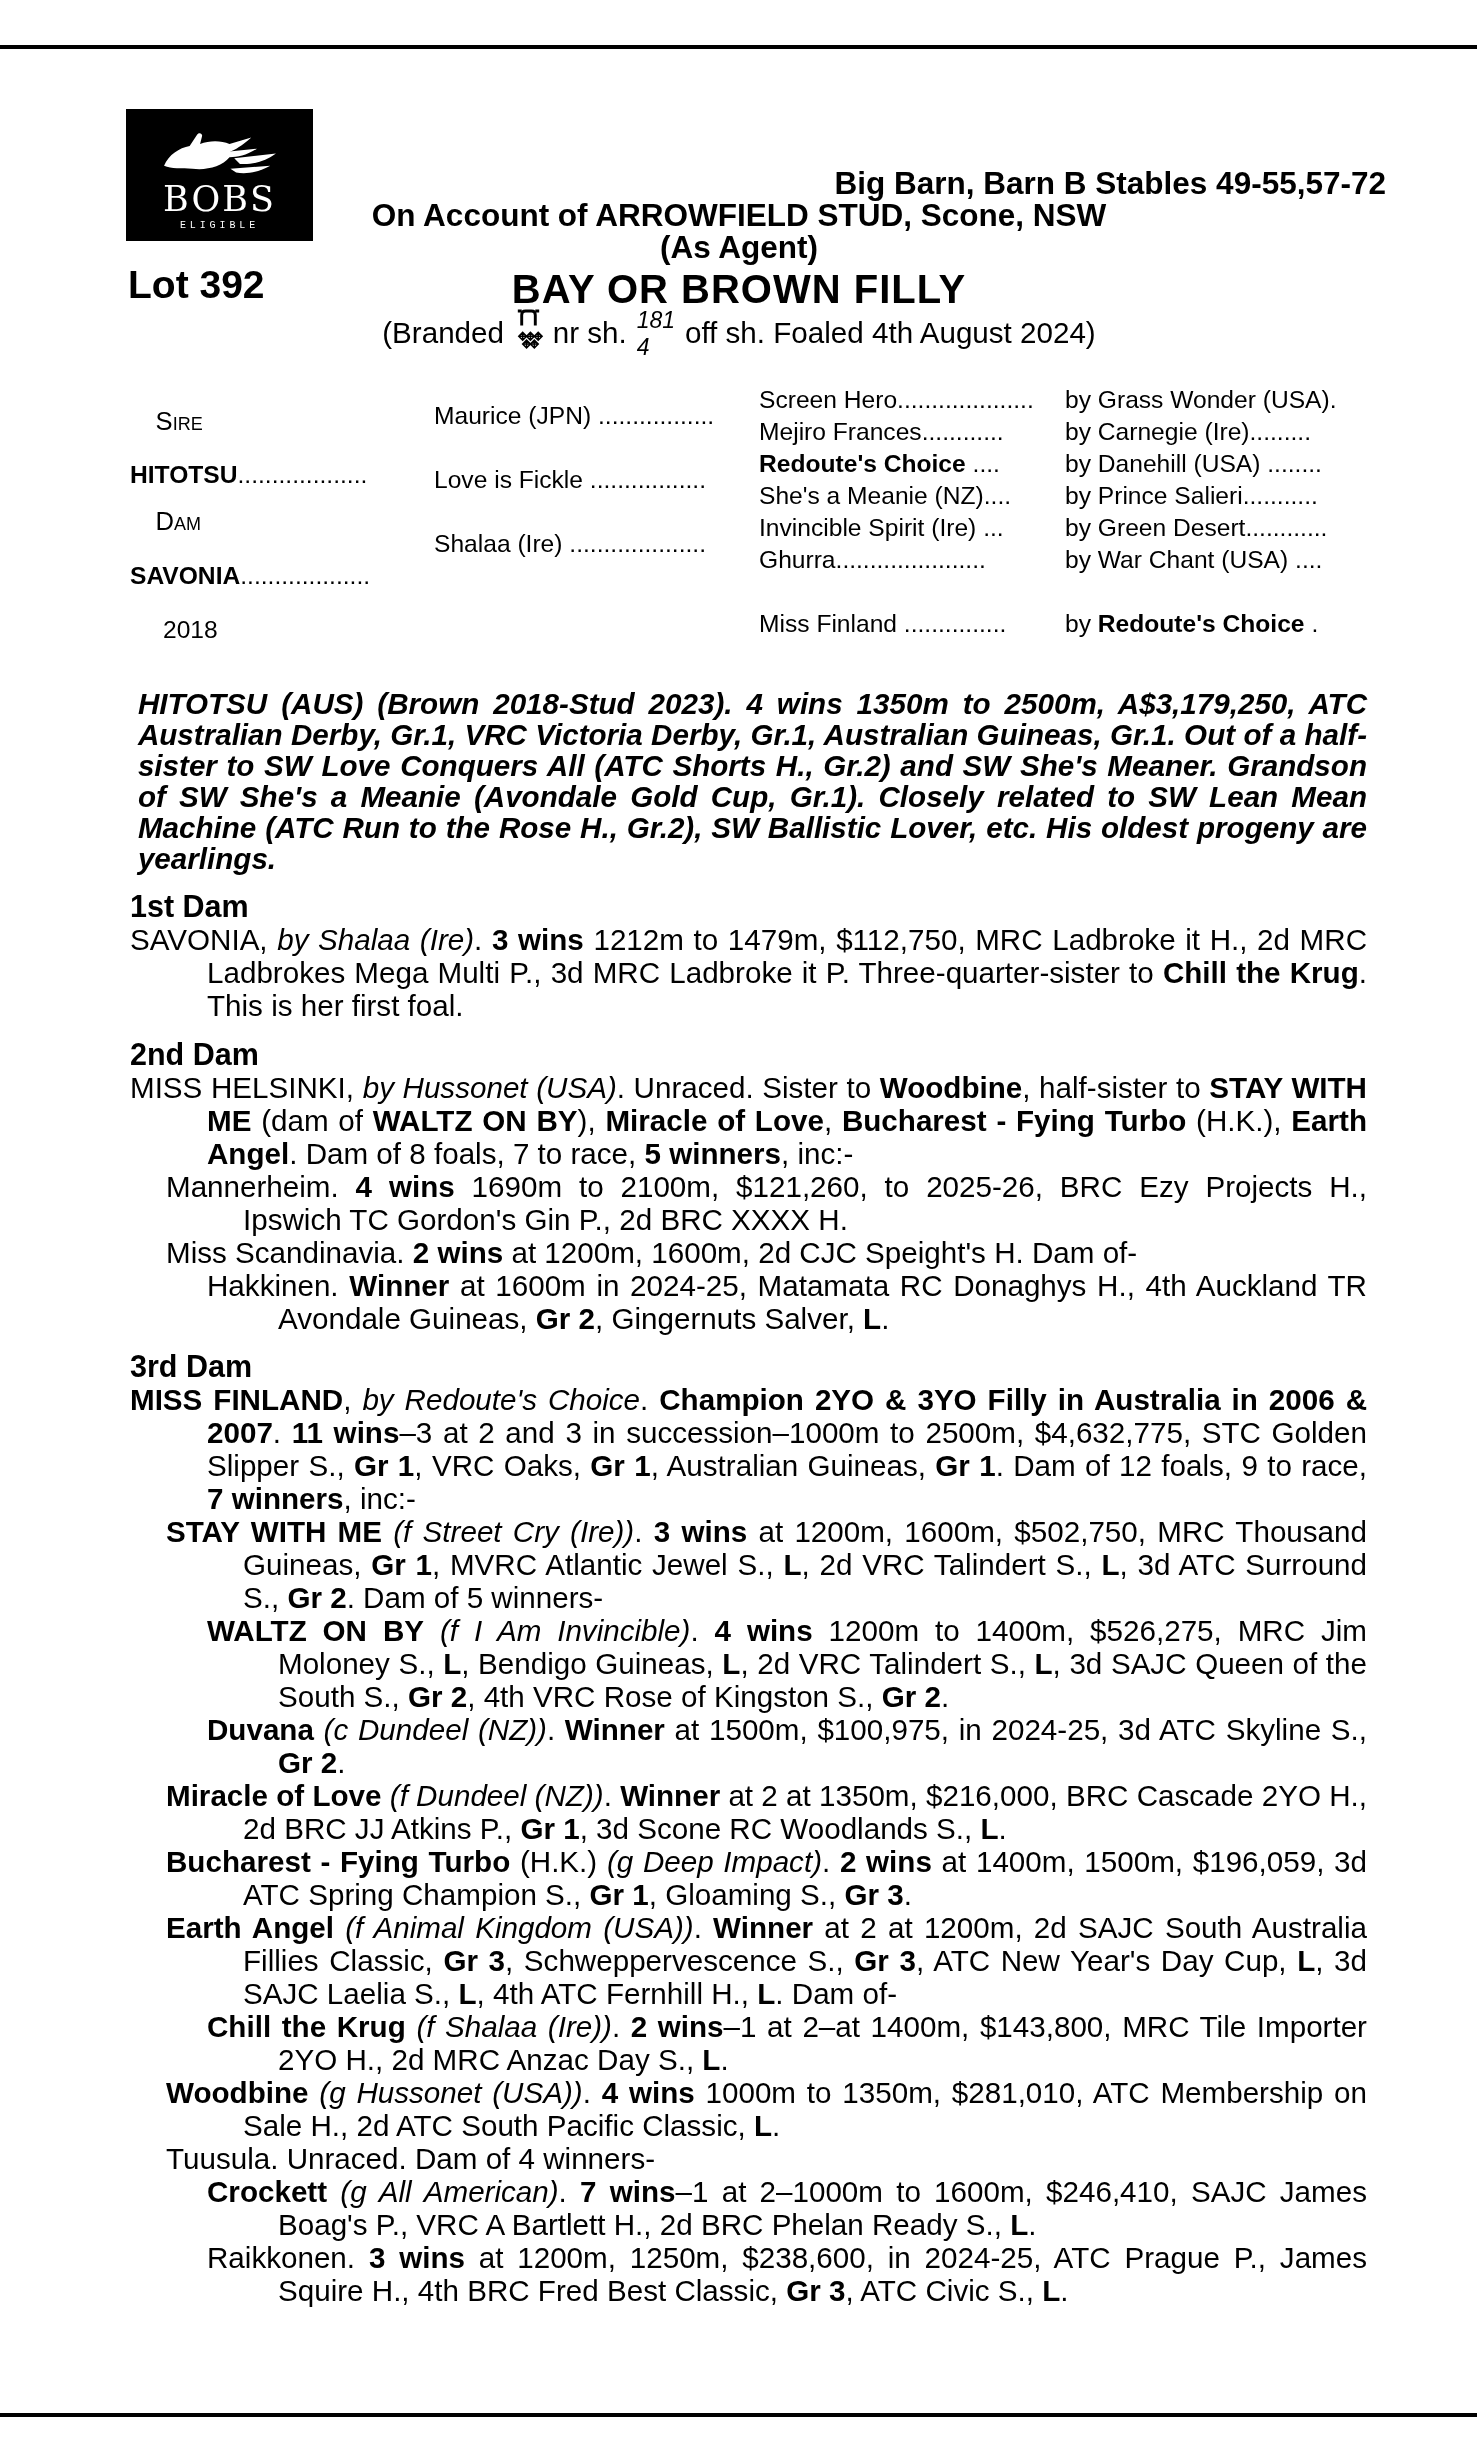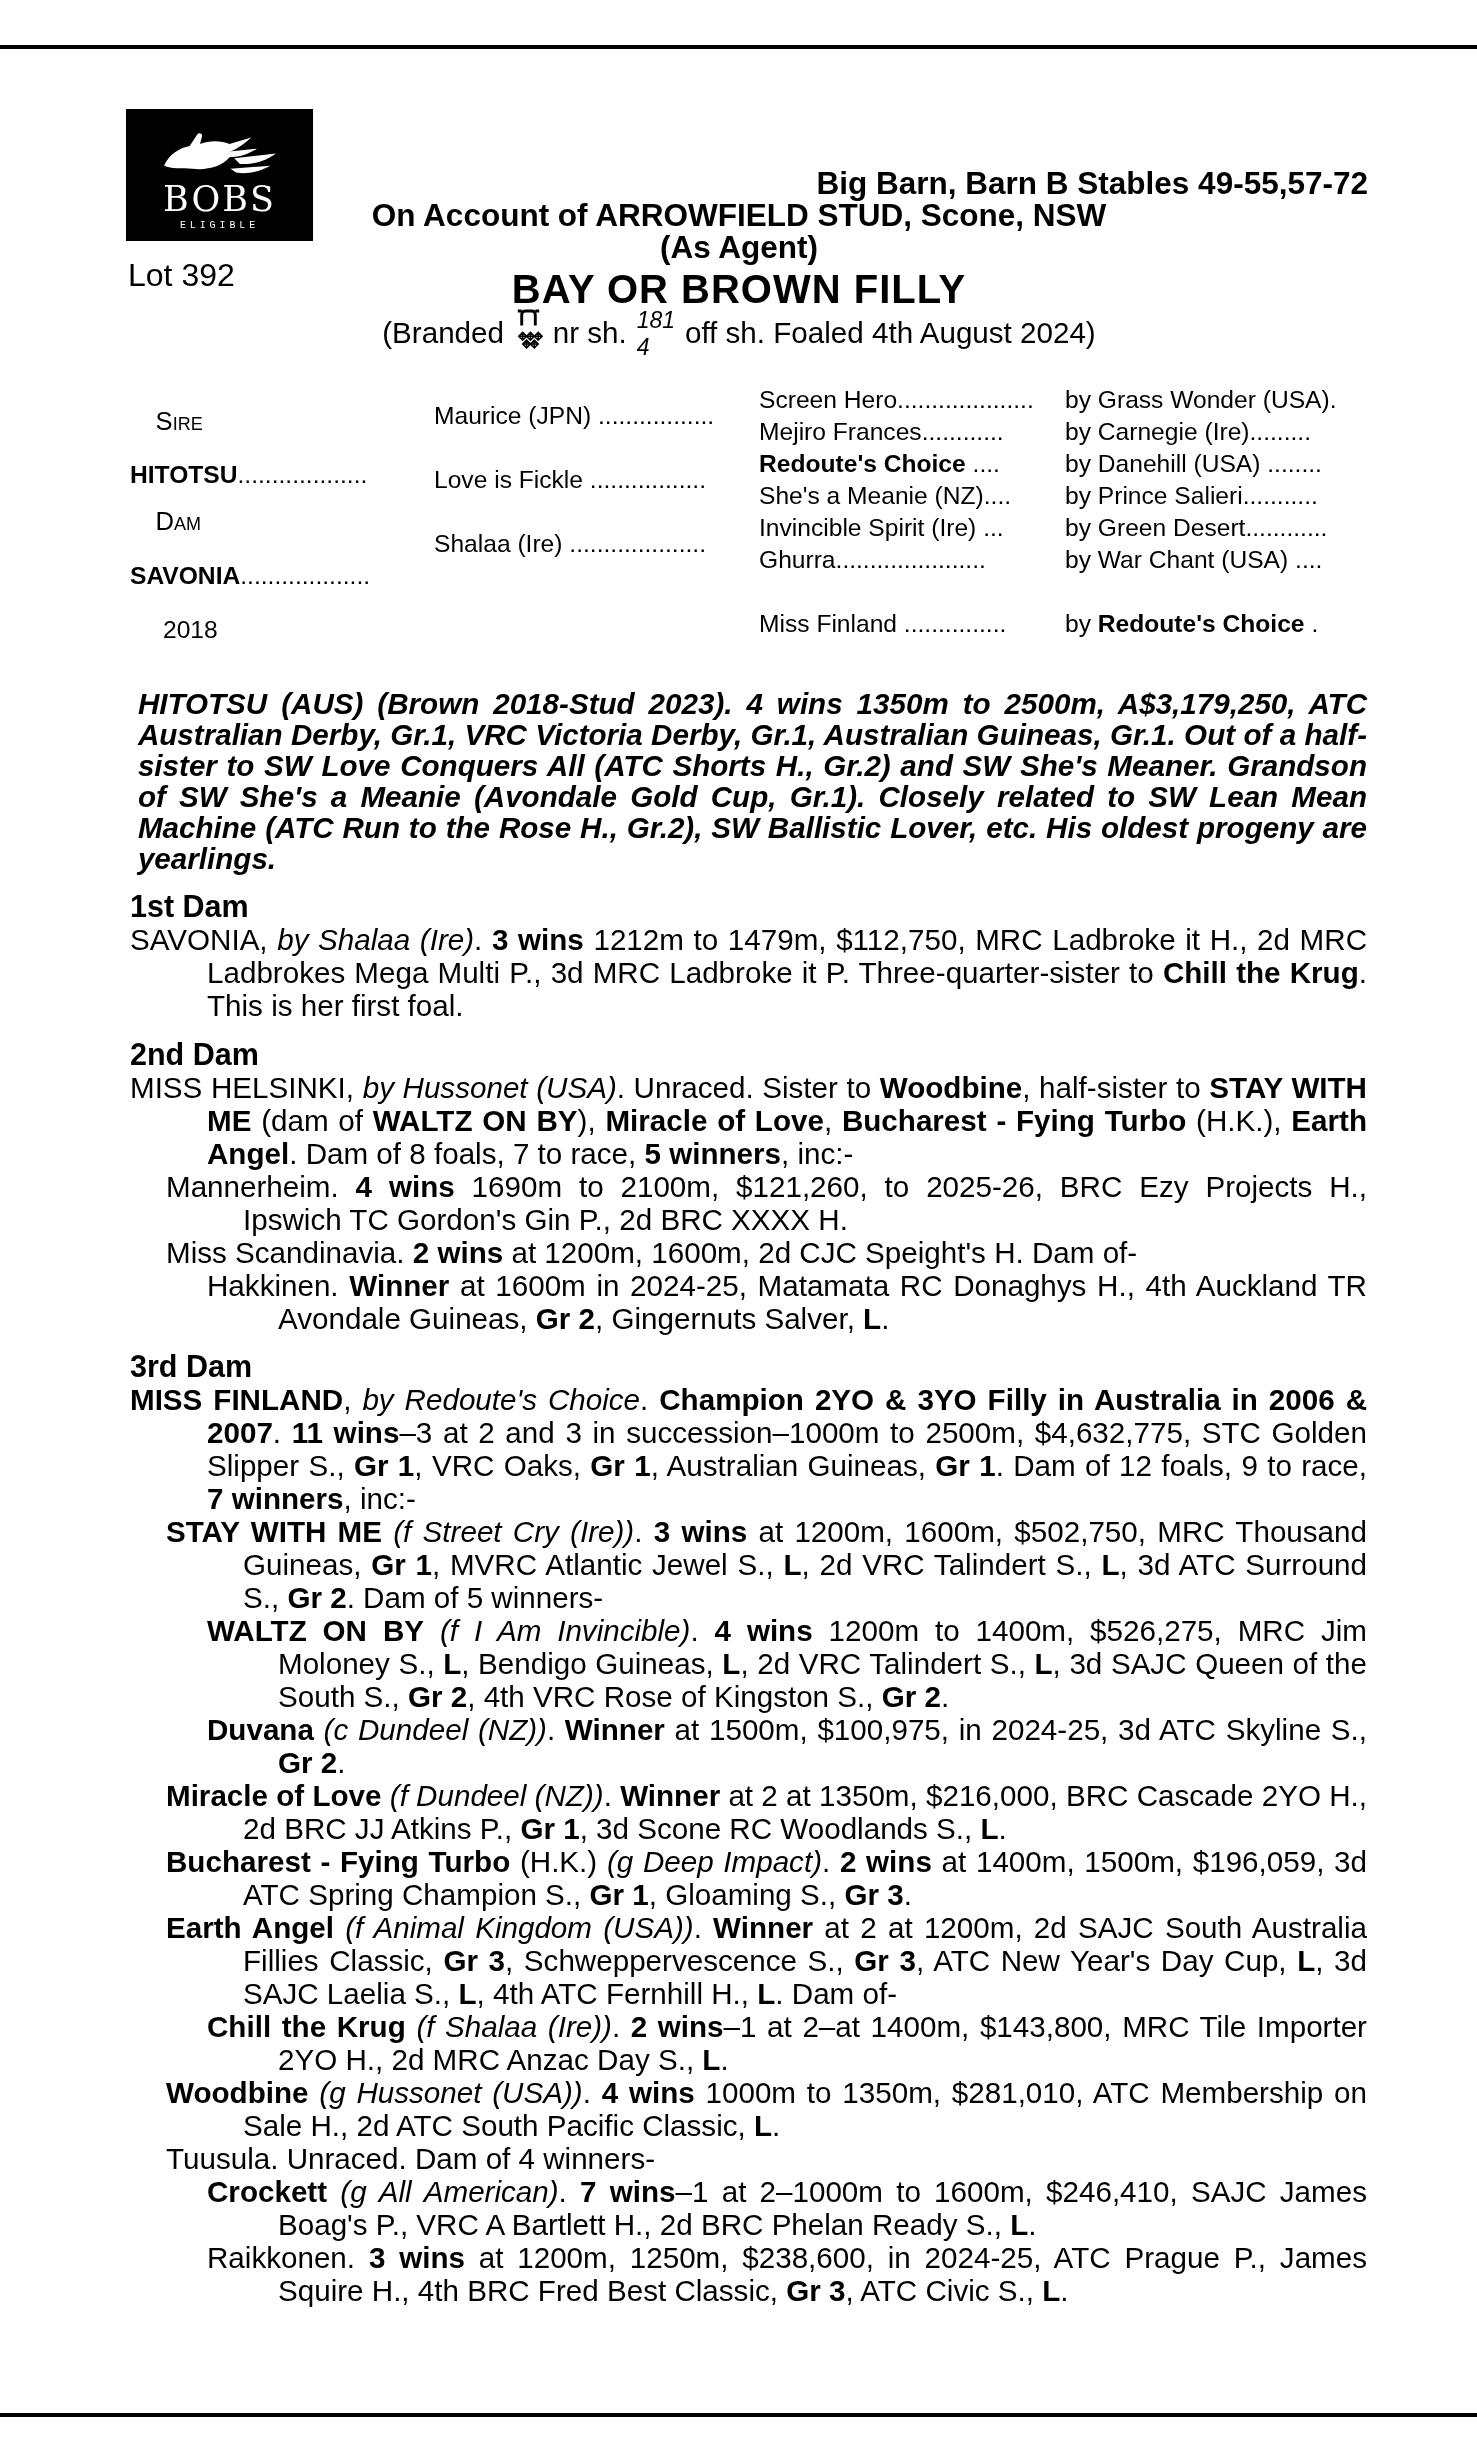--- a/index.html
+++ b/index.html
@@ -12,25 +12,25 @@
   .rule.bottom{top:2413px;}
 
   
   .logo{position:absolute;left:126px;top:109px;width:187px;height:132px;background:#000;color:#fff;
         display:flex;flex-direction:column;align-items:center;justify-content:flex-end;
         padding-bottom:4.9px;box-sizing:border-box;}
   .logo .horse{margin-bottom:-2px;}
   .logo .bobs{font-family:"DejaVu Serif", serif;font-size:35px;line-height:33px;letter-spacing:2px;}
   .logo .eligible{font-family:Liberation Mono, monospace;font-size:10px;line-height:19.7px;letter-spacing:3.9px;}
 
-  .barn-line{position:absolute;top:165px;right:110px;font-weight:bold;font-size:31.5px;white-space:nowrap;}
+  .barn-line{position:absolute;top:165px;right:92px;font-weight:bold;font-size:31.5px;white-space:nowrap;}
   .account-line{position:absolute;top:197px;left:0;width:1478px;text-align:center;font-weight:bold;font-size:31.5px;}
   .agent-line{position:absolute;top:229px;left:0;width:1478px;text-align:center;font-weight:bold;font-size:31.5px;}
 
-  .lot-no{position:absolute;left:128px;top:257px;font-weight:normal;font-size:32px;}
+  .lot-no{position:absolute;left:128px;top:263px;font-weight:bold;font-size:39px;}
   .lot-title{position:absolute;left:0;top:267px;width:1478px;text-align:center;font-weight:bold;font-size:40px;letter-spacing:1px;}
 
   .brand-line{position:absolute;left:0;top:307px;width:1478px;text-align:center;font-size:29.6px;}
   .brand-line .mark{display:inline-block;vertical-align:middle;margin:0 7.9px 5.9px 7.9px;}
   .frac{display:inline-block;vertical-align:middle;text-align:left;font-size:23px;line-height:26.6px;margin:0 9.9px 3.9px 9.9px;font-style:italic;}
   .frac div{display:block;}
 
   
   .ped{position:absolute;left:130px;top:384px;width:1237px;display:grid;
        grid-template-columns:304px 325px 1fr;grid-auto-rows:32px;font-size:24.6px;}

